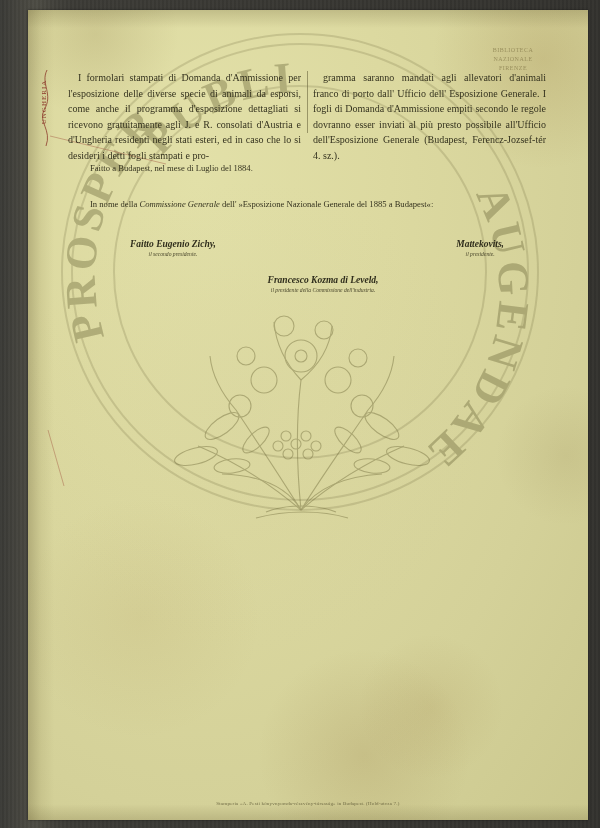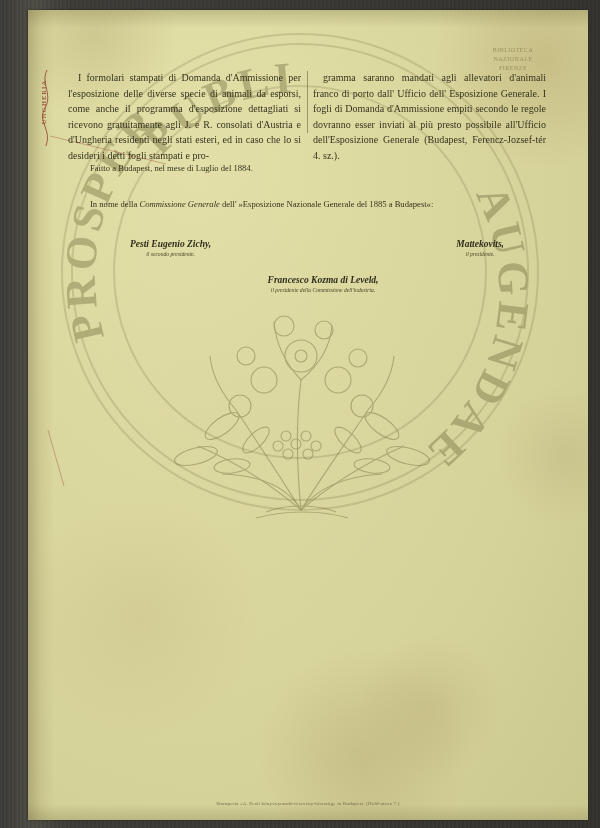--- a/index.html
+++ b/index.html
@@ -366,21 +366,21 @@
           <p>gramma saranno mandati agli allevatori d'animali franco di porto dall' Ufficio dell' Esposizione Generale. I fogli di Domanda d'Ammissione empiti secondo le regole dovranno esser inviati al più presto possibile all'Ufficio dell'Esposizione Generale (Budapest, Ferencz-Jozsef-tér 4. sz.).</p>
         </div>
       </div>
 
       <div class="line-faitto">Faitto a Budapest, nel mese di Luglio del 1884.</div>
 
       <div class="line-nome"><span>In nome della </span><i>Commissione Generale</i><span> dell' »Esposizione Nazionale Generale del 1885 a Budapest«:</span></div>
 
       <div class="signatures">
         <div class="sig sig-left">
-          <div class="sig-name">Pesti Eugenio Zichy,</div>
+          <div class="sig-name">Faitto Eugenio Zichy,</div>
           <div class="sig-role">il secondo presidente.</div>
         </div>
         <div class="sig sig-right">
           <div class="sig-name">Mattekovits,</div>
           <div class="sig-role">il presidente.</div>
         </div>
         <div class="sig sig-center">
           <div class="sig-name">Francesco Kozma di Leveld,</div>
           <div class="sig-role">il presidente della Commissione dell'industria.</div>
         </div>

